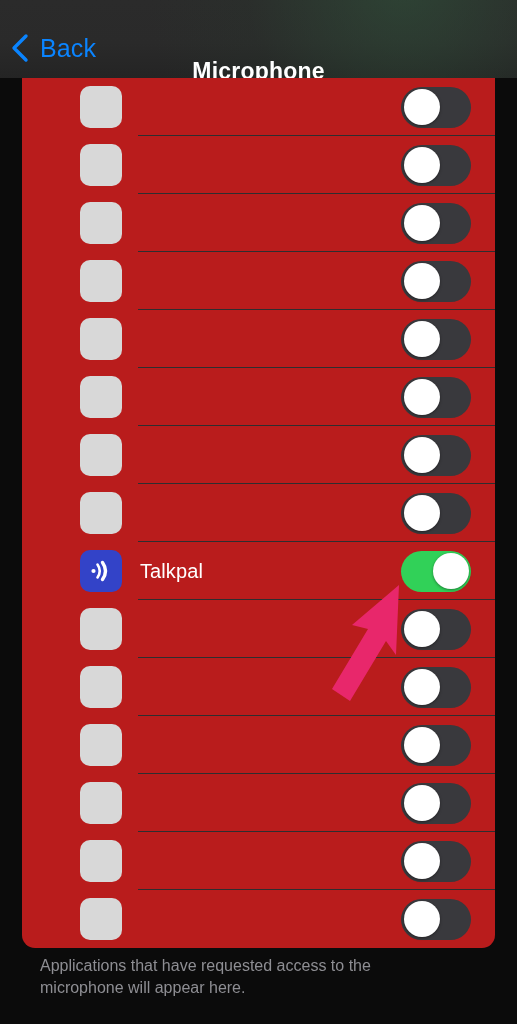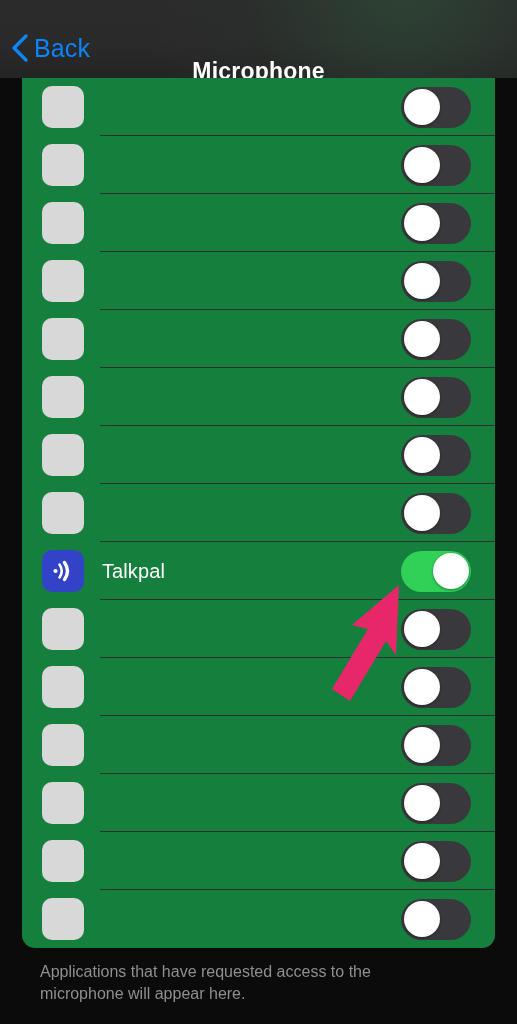--- a/index.html
+++ b/index.html
@@ -20,21 +20,21 @@
   #header {
     position:absolute; left:0; top:0;
     width:517px; height:78px;
     background:
       radial-gradient(circle at 78% -20%, rgba(48,86,60,0.55) 0%, rgba(40,60,46,0.18) 38%, rgba(0,0,0,0) 62%),
       linear-gradient(180deg, #2b2b2b 0%, #2a2a2a 55%, #242424 100%);
   }
   #back-btn {
     position:absolute; left:10px; top:30px;
     height:36px;
-    display:flex; align-items:center; gap:4px;
+    display:flex; align-items:center; gap:10px;
     cursor:pointer;
   }
   #back-chevron { display:block; }
   #back-label {
     color:#0a84ff;
     font-size:25px;
     letter-spacing:0.1px;
   }
   #nav-title {
     position:absolute; left:0; top:30px;
@@ -45,23 +45,24 @@
     font-weight:bold;
     letter-spacing:0.2px;
     margin-top:23px;
   }
 
   
   #list-panel {
     position:absolute;
     left:22px; top:78px;
     width:473px; height:870px;
-    background:#15803d;
+    background:#b91c1c;
     border-radius:0 0 13px 13px;
     overflow:hidden;
+    padding-left:38px;
   }
   .row {
     position:relative;
     height:58px;
     display:flex;
     align-items:center;
   }
   .row-sep {
     position:absolute;
     left:78px; right:0; bottom:0;
@@ -113,21 +114,20 @@
   .toggle.on  .knob { left:31.5px; }
 
   
   #footer-note {
     position:absolute;
     left:40px; top:955px;
     width:400px;
     color:#8e8e93;
     font-size:16px;
     line-height:1.35;
-    margin-top:6px;
   }
 
   
   #arrow-annotation {
     position:absolute;
     left:0; top:0;
     width:517px; height:1024px;
     pointer-events:none;
   }
 </style>

